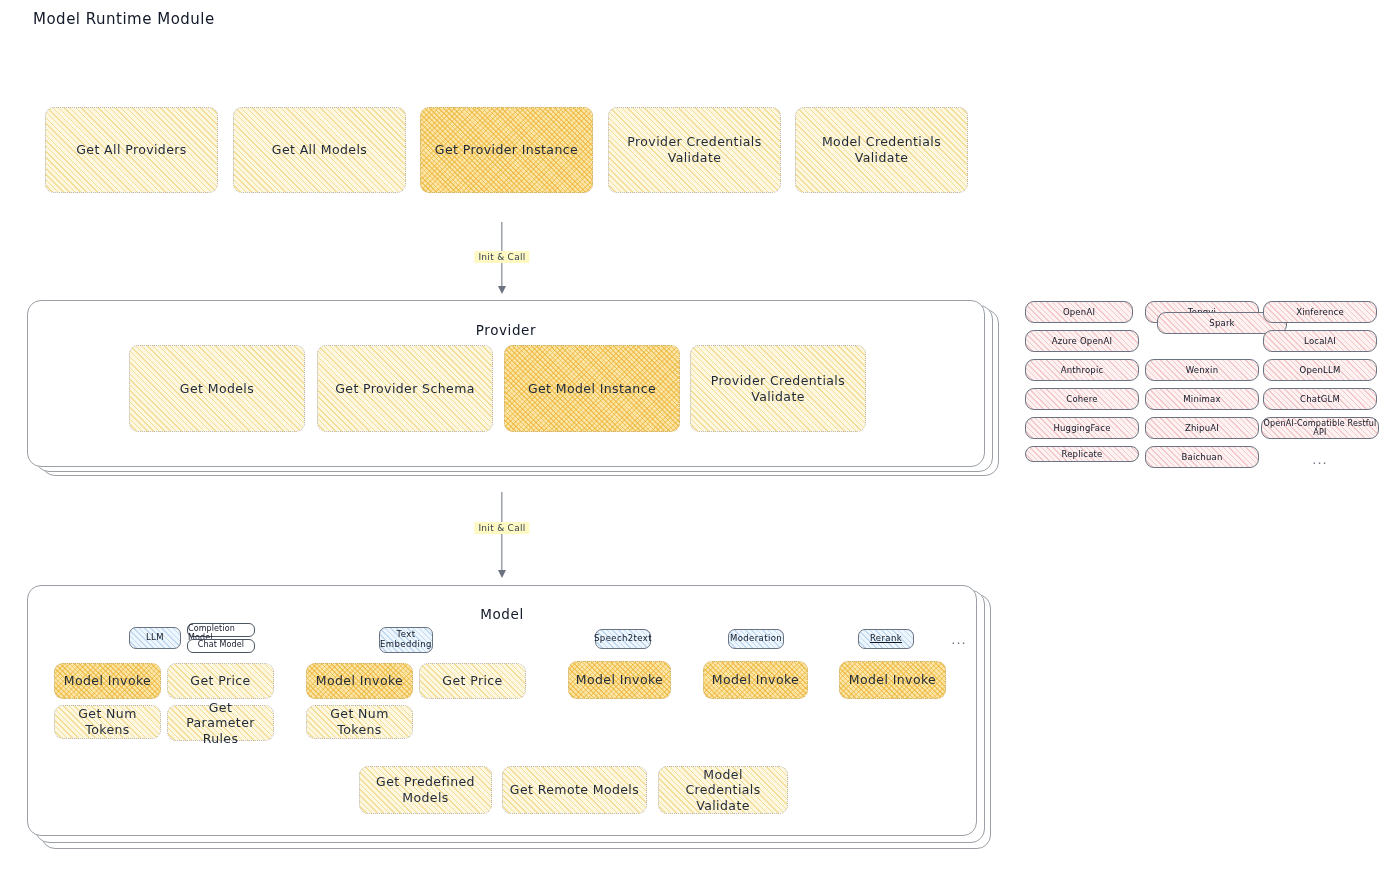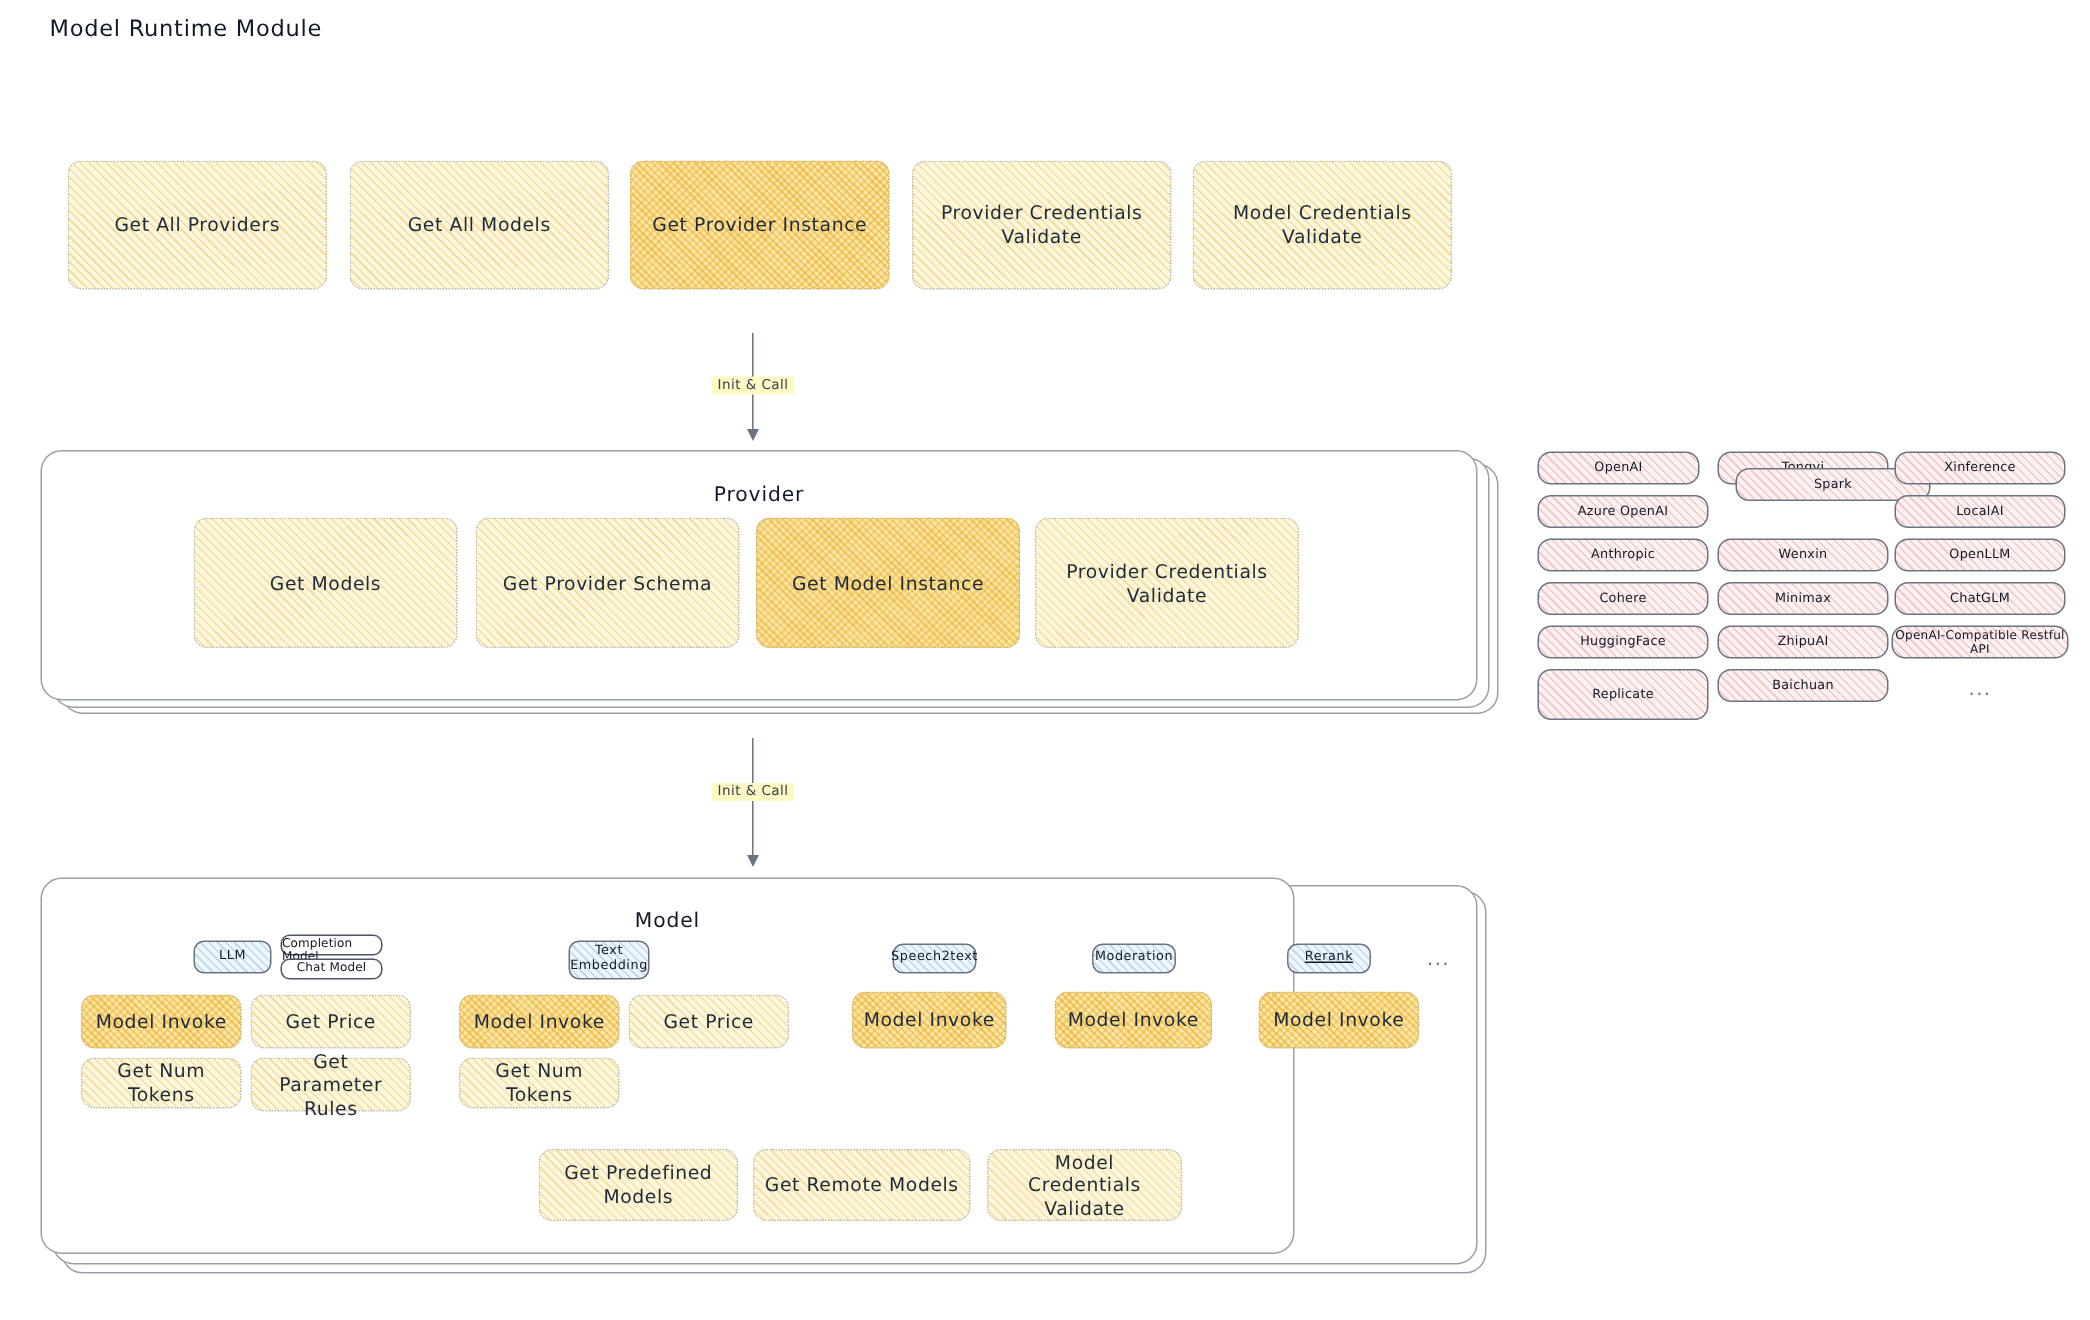--- a/index.html
+++ b/index.html
@@ -203,21 +203,21 @@
     </div>
   <div class="p-box hand" style="left:1025px;top:359px;width:114px;height:22px;">
     <span>Anthropic</span>
     </div>
   <div class="p-box hand" style="left:1025px;top:388px;width:114px;height:22px;">
     <span>Cohere</span>
     </div>
   <div class="p-box hand" style="left:1025px;top:417px;width:114px;height:22px;">
     <span>HuggingFace</span>
     </div>
-  <div class="p-box hand" style="left:1025px;top:446px;width:114px;height:34px;">
+  <div class="p-box hand" style="left:1025px;top:446px;width:114px;height:16px;">
     <span>Replicate</span>
     </div>
 
   <div class="p-box hand" style="left:1145px;top:301px;width:114px;height:22px;">
     <span>Tongyi</span>
     </div>
   <div class="p-box hand" style="left:1145px;top:312px;width:130px;height:22px;margin-left:12px;">
     <span>Spark</span>
     </div>
   <div class="p-box hand" style="left:1145px;top:359px;width:114px;height:22px;">
@@ -251,21 +251,21 @@
   <div class="ellipsis hand" style="left:1263px;top:450px;width:114px;height:18px;">...</div>
 
   <div class="conn" style="left:455px;top:492px;width:94px;height:94px;">
     <div class="vline" style="top:0;height:82px;"></div>
     <div class="conn-label hand" style="top:30px;">Init &amp; Call</div>
     <div class="arrow-head" style="top:78px;"></div>
   </div>
 
   <div class="stack-l3" style="left:41px;top:594px;width:950px;height:255px;"></div>
   <div class="stack-l2" style="left:35px;top:590px;width:950px;height:253px;"></div>
-  <div class="panel" style="left:27px;top:585px;width:836px;height:251px;z-index:1;">
+  <div class="panel" style="left:27px;top:585px;width:950px;height:251px;z-index:1;">
     <div class="panel-title hand" style="top:20px;">Model</div>
   </div>
 
   <div class="b-pill hand" style="left:129px;top:627px;width:52px;height:22px;z-index:2;">
     <span>LLM</span>
     </div>
   <div class="w-pill hand" style="left:187px;top:623px;width:68px;height:14px;z-index:2;">
     <span>Completion Model</span>
     </div>
   <div class="w-pill hand" style="left:187px;top:639px;width:68px;height:14px;z-index:2;">

